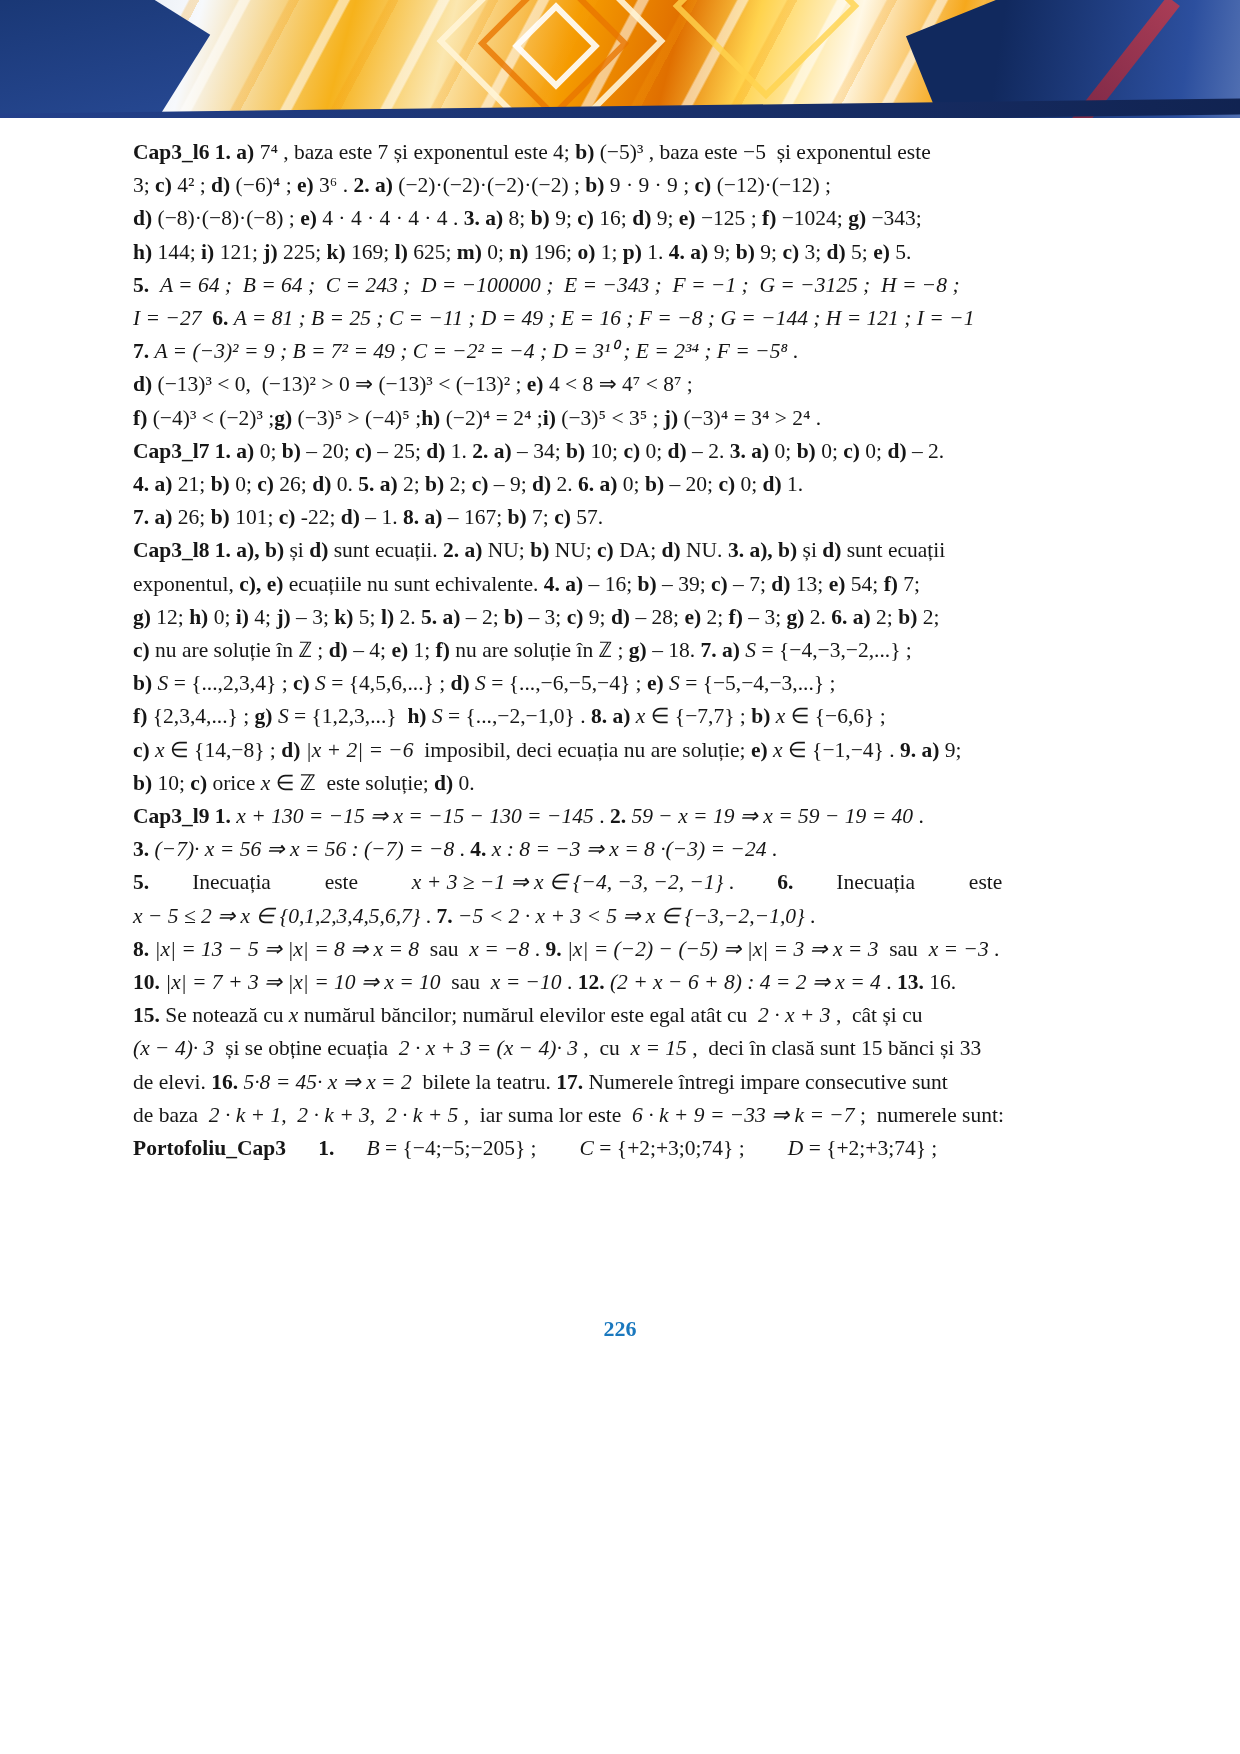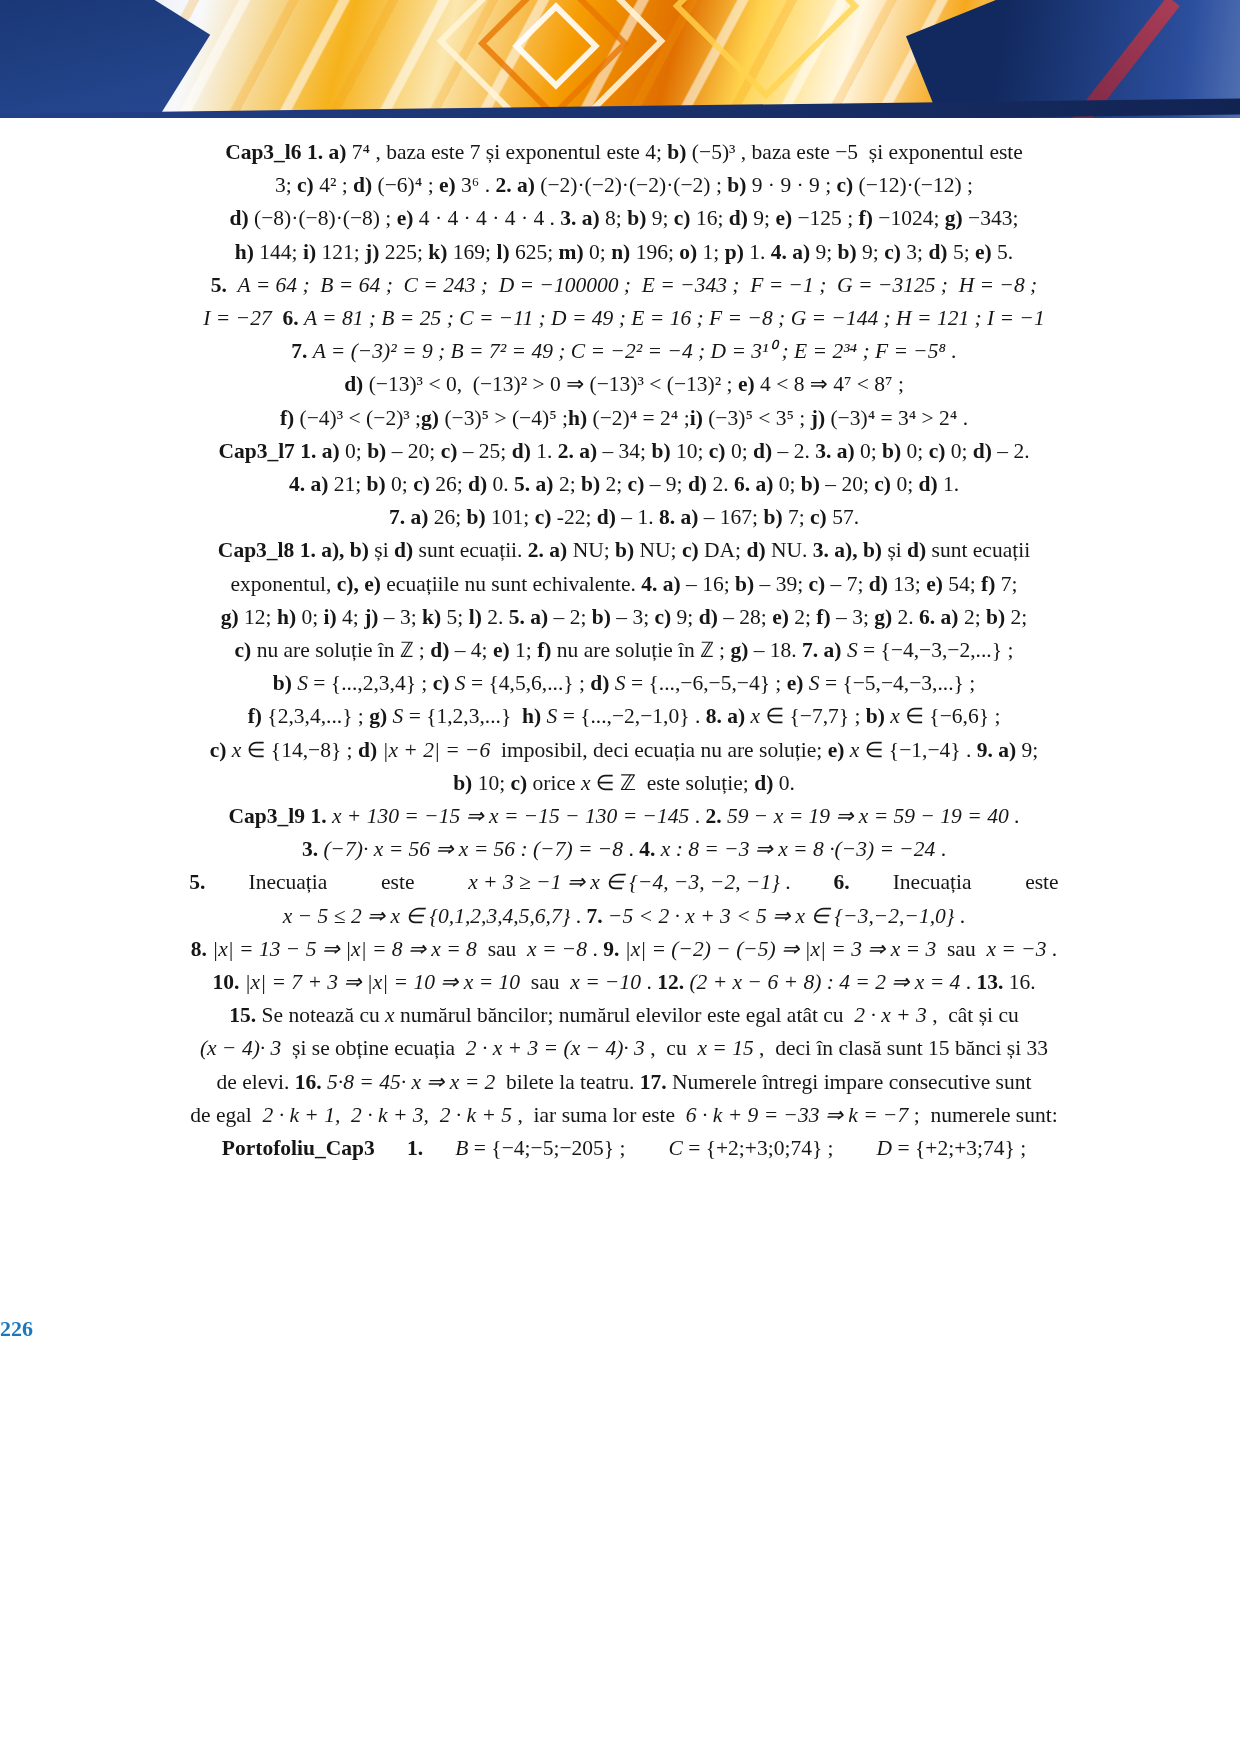--- a/index.html
+++ b/index.html
@@ -52,25 +52,25 @@
   .band{
     position:absolute;left:-20px;bottom:-4px;width:1300px;height:16px;
     background:linear-gradient(to right,#24418c,#10224f);
     transform:rotate(-0.7deg);
   }
   
   .doc{
     position:absolute;left:133px;top:136px;width:982px;
     font-size:21.5px;color:#161616;
   }
-  .line{white-space:pre-wrap;line-height:33.2px;text-align:center;}
+  .line{white-space:pre-wrap;line-height:33.2px;}
   .b{font-weight:bold;}
   .i{font-style:italic;}
   .pageno{
-    position:absolute;top:1316px;left:0;width:100%;
+    position:absolute;top:1316px;left:0;width:100%;text-align:center;
     font-weight:bold;font-size:22px;
   }
 </style>
 </head>
 <body>
 
 <div class="header">
   <div class="streaks"></div>
   <div class="wedge-left"></div>
   <div class="wedge-right"></div>
@@ -105,17 +105,17 @@
     <div class="line"><span class="b">b) </span><span>10; </span><span class="b">c) </span><span>orice </span><span class="i">x</span><span> ∈ ℤ  este soluție; </span><span class="b">d) </span><span>0.</span></div>
     <div class="line"><span class="b">Cap3_l9 1. </span><span class="i">x + 130 = −15 ⇒ x = −15 − 130 = −145</span><span> . </span><span class="b">2. </span><span class="i">59 − x = 19 ⇒ x = 59 − 19 = 40</span><span> .</span></div>
     <div class="line"><span class="b">3. </span><span class="i">(−7)· x = 56 ⇒ x = 56 : (−7) = −8</span><span> . </span><span class="b">4. </span><span class="i">x : 8 = −3 ⇒ x = 8 ·(−3) = −24</span><span> .</span></div>
     <div class="line"><span class="b">5.</span><span>        Inecuația          este          </span><span class="i">x + 3 ≥ −1 ⇒ x ∈ {−4, −3, −2, −1}</span><span> .        </span><span class="b">6.</span><span>        Inecuația          este</span></div>
     <div class="line"><span class="i">x − 5 ≤ 2 ⇒ x ∈ {0,1,2,3,4,5,6,7}</span><span> . </span><span class="b">7. </span><span class="i">−5 &lt; 2 · x + 3 &lt; 5 ⇒ x ∈ {−3,−2,−1,0}</span><span> .</span></div>
     <div class="line"><span class="b">8. </span><span class="i">|x| = 13 − 5 ⇒ |x| = 8 ⇒ x = 8</span><span>  sau  </span><span class="i">x = −8</span><span> . </span><span class="b">9. </span><span class="i">|x| = (−2) − (−5) ⇒ |x| = 3 ⇒ x = 3</span><span>  sau  </span><span class="i">x = −3</span><span> .</span></div>
     <div class="line"><span class="b">10. </span><span class="i">|x| = 7 + 3 ⇒ |x| = 10 ⇒ x = 10</span><span>  sau  </span><span class="i">x = −10</span><span> . </span><span class="b">12. </span><span class="i">(2 + x − 6 + 8) : 4 = 2 ⇒ x = 4</span><span> . </span><span class="b">13. </span><span>16.</span></div>
     <div class="line"><span class="b">15. </span><span>Se notează cu </span><span class="i">x</span><span> numărul băncilor; numărul elevilor este egal atât cu  </span><span class="i">2 · x + 3</span><span> ,  cât și cu</span></div>
     <div class="line"><span class="i">(x − 4)· 3</span><span>  și se obține ecuația  </span><span class="i">2 · x + 3 = (x − 4)· 3</span><span> ,  cu  </span><span class="i">x = 15</span><span> ,  deci în clasă sunt 15 bănci și 33</span></div>
     <div class="line"><span>de elevi. </span><span class="b">16. </span><span class="i">5·8 = 45· x ⇒ x = 2</span><span>  bilete la teatru. </span><span class="b">17. </span><span>Numerele întregi impare consecutive sunt</span></div>
-    <div class="line"><span>de egal  </span><span class="i">2 · k + 1,  2 · k + 3,  2 · k + 5</span><span> ,  iar suma lor este  </span><span class="i">6 · k + 9 = −33 ⇒ k = −7</span><span> ;  numerele sunt:</span></div>
+    <div class="line"><span>de baza  </span><span class="i">2 · k + 1,  2 · k + 3,  2 · k + 5</span><span> ,  iar suma lor este  </span><span class="i">6 · k + 9 = −33 ⇒ k = −7</span><span> ;  numerele sunt:</span></div>
     <div class="line"><span class="b">Portofoliu_Cap3      1.      </span><span class="i">B</span><span> = {−4;−5;−205} ;        </span><span class="i">C</span><span> = {+2;+3;0;74} ;        </span><span class="i">D</span><span> = {+2;+3;74} ;</span></div>
   </div>
 
 <div class="pageno" style="color: rgb(26, 120, 190);">226</div>
 
 </body></html>

